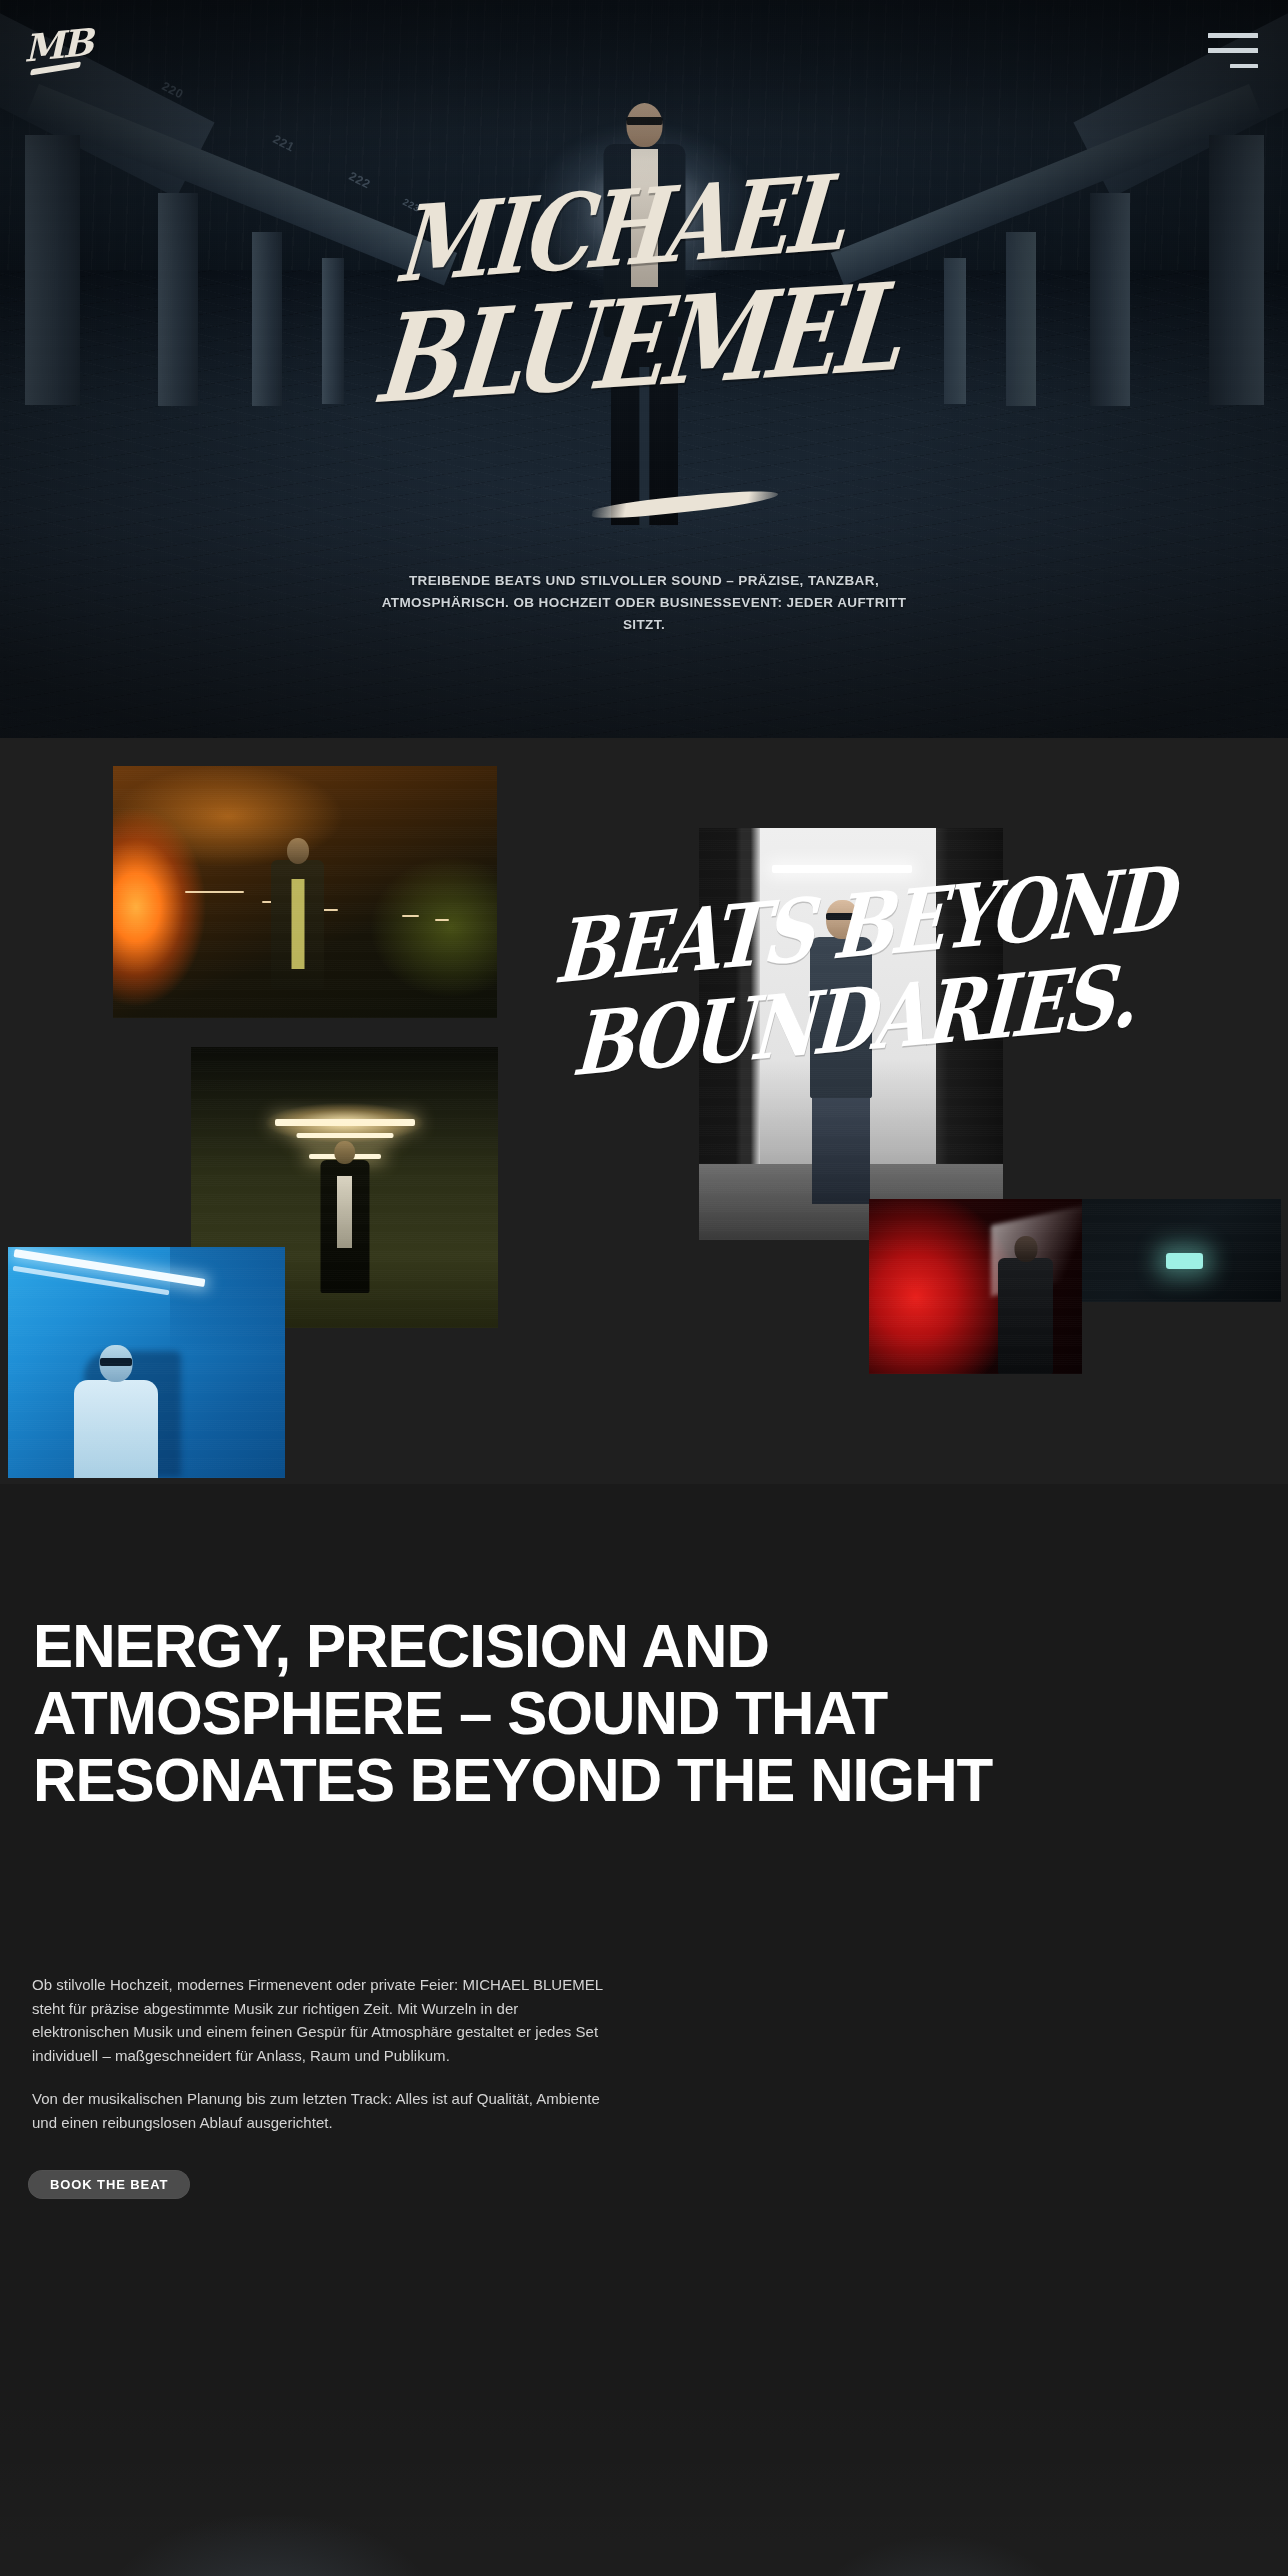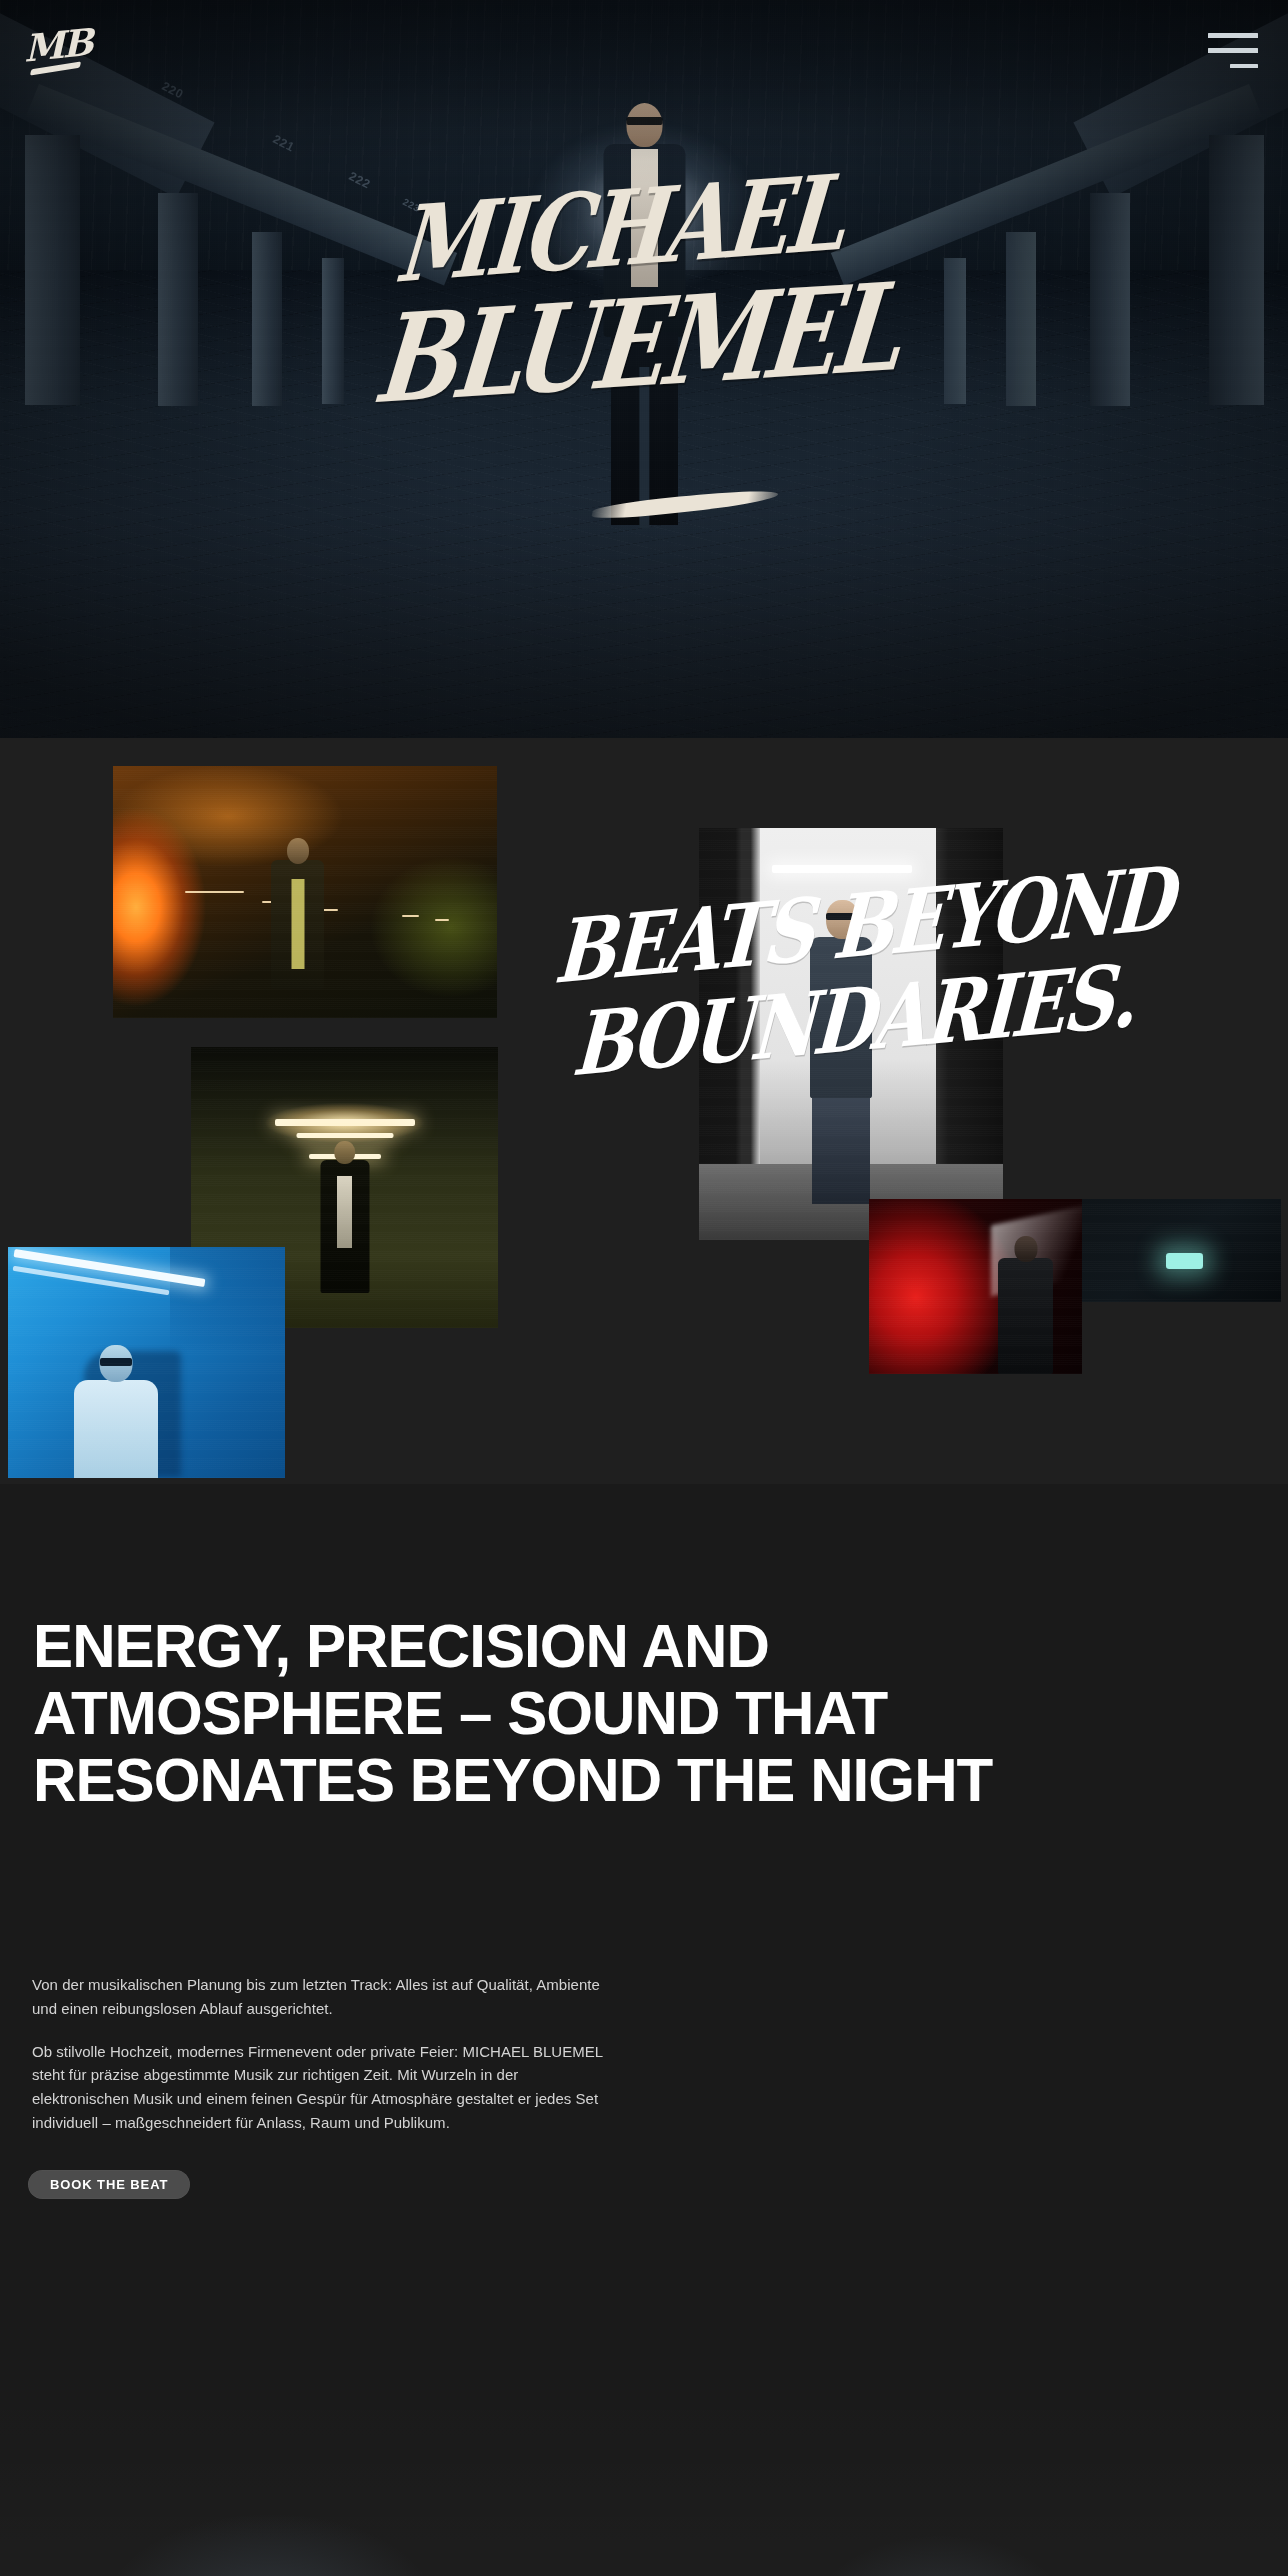--- a/index.html
+++ b/index.html
@@ -387,20 +387,21 @@
     </div>
 
     <div class="hero-grain"></div>
     <div class="hero-vig"></div>
   </div>
 
   <div class="hero-type">
     <div class="brush" id="hero-line1">MICHAEL</div>
     <div class="brush" id="hero-line2">BLUEMEL</div>
     <div id="hero-stroke"></div>
+    <div id="hero-sub">TREIBENDE BEATS UND STILVOLLER SOUND – PRÄZISE, TANZBAR, ATMOSPHÄRISCH. OB HOCHZEIT ODER BUSINESSEVENT: JEDER AUFTRITT SITZT.</div>
   </div>
 
   <header id="topbar">
     <div id="logo">
       <span>MB</span>
       <span class="ul"></span>
     </div>
     <div id="hamburger">
       <span></span>
       <span></span>
@@ -462,22 +463,22 @@
 
 <section id="content">
 
   <h1 id="big-heading">
     <div>ENERGY, PRECISION AND</div>
     <div>ATMOSPHERE – SOUND THAT</div>
     <div>RESONATES BEYOND THE NIGHT</div>
   </h1>
 
   <div id="body-copy">
+    <p>Ob stilvolle Hochzeit, modernes Firmenevent oder private Feier: MICHAEL BLUEMEL steht für präzise abgestimmte Musik zur richtigen Zeit. Mit Wurzeln in der elektronischen Musik und einem feinen Gespür für Atmosphäre gestaltet er jedes Set individuell – maßgeschneidert für Anlass, Raum und Publikum.</p>
     <p>Von der musikalischen Planung bis zum letzten Track: Alles ist auf Qualität, Ambiente und einen reibungslosen Ablauf ausgerichtet.</p>
-    <p>Ob stilvolle Hochzeit, modernes Firmenevent oder private Feier: MICHAEL BLUEMEL steht für präzise abgestimmte Musik zur richtigen Zeit. Mit Wurzeln in der elektronischen Musik und einem feinen Gespür für Atmosphäre gestaltet er jedes Set individuell – maßgeschneidert für Anlass, Raum und Publikum.</p>
   </div>
 
   <button id="cta">BOOK THE BEAT</button>
 
   <div id="bottom-peek"></div>
 
 </section>
 
 
 </body></html>

